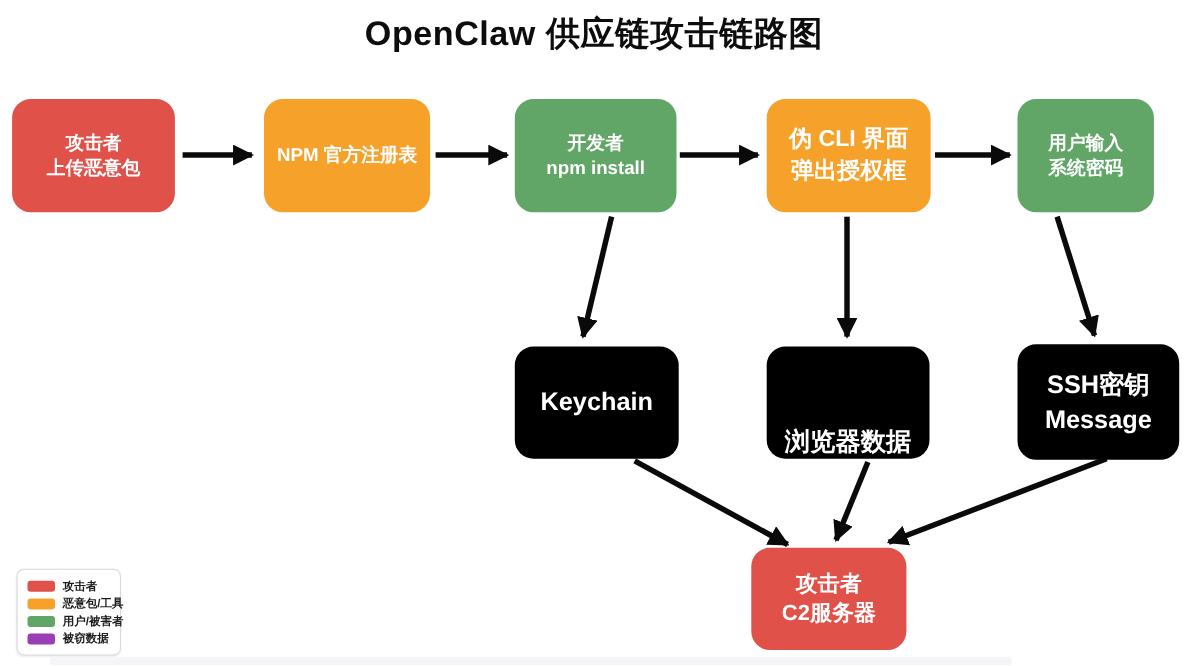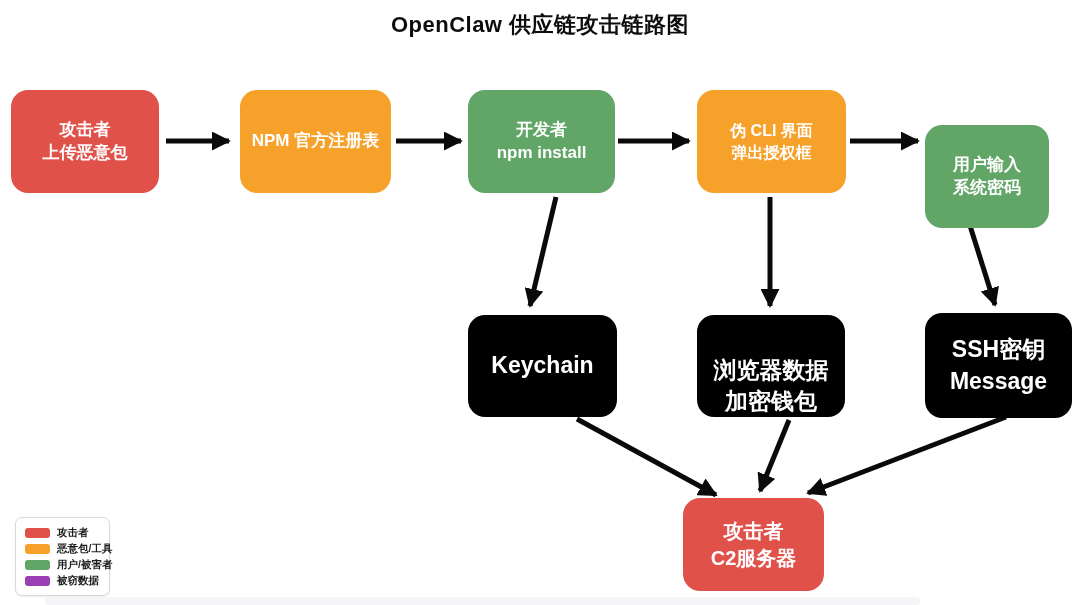--- a/index.html
+++ b/index.html
@@ -2,38 +2,38 @@
 <html><head>
 <meta charset="utf-8">
 <style>
   html,body{margin:0;padding:0;background:#fff;}
   #canvas{
     position:relative;width:1080px;height:605px;background:#ffffff;
     font-family:"Liberation Sans","DejaVu Sans",sans-serif;overflow:hidden;
   }
   .title{
     position:absolute;left:0;top:10px;width:100%;text-align:center;
-    font-size:22px;font-weight:bold;color:#0d0d0d;letter-spacing:0.5px;
+    font-size:31px;font-weight:bold;color:#0d0d0d;letter-spacing:0.5px;
   }
   .node{
     position:absolute;border-radius:17px;display:flex;flex-direction:column;
     align-items:center;justify-content:center;color:#ffffff;font-weight:bold;
     text-align:center;line-height:1.35;
   }
   .node .line{display:block;}
   .red{background:#E0514A;}
   .orange{background:#F6A12A;}
   .green{background:#61A567;}
   .purple{background:#000000;}
   
   #n-attacker-upload {left:11px; top:90px; width:148px;height:103px;font-size:17px;}
   #n-npm-registry    {left:240px;top:90px; width:151px;height:103px;font-size:17px;}
   #n-developer-install{left:468px;top:90px;width:147px;height:103px;font-size:17px;}
-  #n-fake-cli        {left:697px;top:90px; width:149px;height:103px;font-size:16px;}
-  #n-user-password   {left:925px;top:90px; width:124px;height:103px;font-size:17px;margin-top:35px;}
+  #n-fake-cli        {left:697px;top:90px; width:149px;height:103px;font-size:21px;}
+  #n-user-password   {left:925px;top:90px; width:124px;height:103px;font-size:17px;}
   
   #n-keychain        {left:468px;top:315px;width:149px;height:102px;font-size:23px;}
   #n-browser-data    {left:697px;top:315px;width:148px;height:102px;font-size:23px;justify-content:flex-end;}
   #n-ssh-message     {left:925px;top:313px;width:147px;height:105px;font-size:23px;}
   
   #n-c2-server       {left:683px;top:498px;width:141px;height:93px;font-size:20px;}
   
   #edges{position:absolute;left:0;top:0;width:1080px;height:605px;pointer-events:none;}
   
   .legend{
@@ -95,21 +95,20 @@
   </div>
   <div class="node green" id="n-user-password">
     <span class="line">用户输入</span>
     <span class="line">系统密码</span>
   </div>
   <div class="node purple" id="n-keychain">
     <span class="line">Keychain</span>
   </div>
   <div class="node purple" id="n-browser-data">
     <span class="line">浏览器数据</span>
-    <span class="line">加密钱包</span>
   </div>
   <div class="node purple" id="n-ssh-message">
     <span class="line">SSH密钥</span>
     <span class="line">Message</span>
   </div>
   <div class="node red" id="n-c2-server">
     <span class="line">攻击者</span>
     <span class="line">C2服务器</span>
   </div>
 

